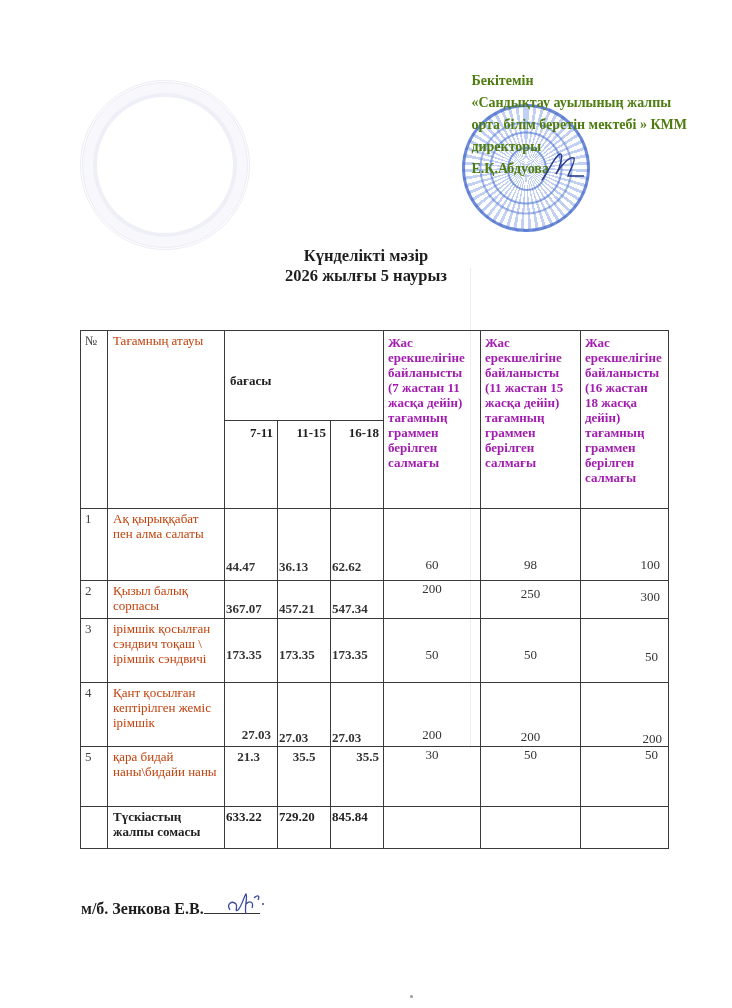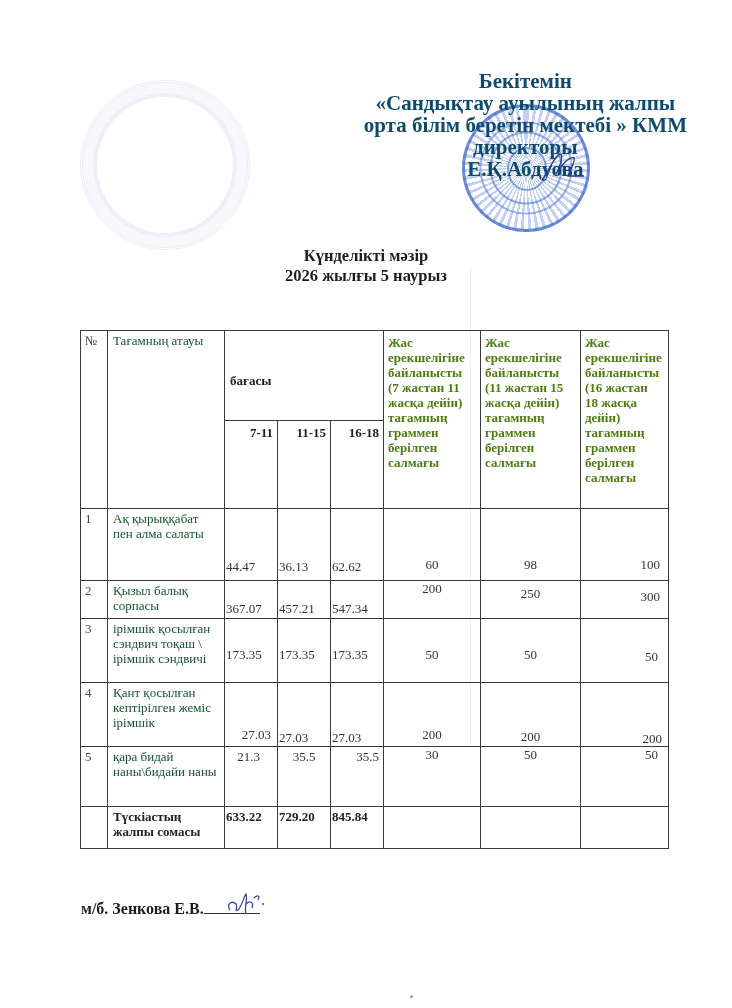--- a/index.html
+++ b/index.html
@@ -2,39 +2,39 @@
 <html><head>
 <meta charset="utf-8">
 <style>
   * { box-sizing: border-box; margin: 0; padding: 0; }
   html, body { width: 732px; height: 1008px; background: #ffffff; overflow: hidden; }
   body { position: relative; font-family: "Liberation Serif", "DejaVu Serif", serif; color: #1e1e1e; }
   .ghost-stamp { position: absolute; left: 80px; top: 80px; width: 170px; height: 170px; border-radius: 50%;
     border: 3px double #ececf6; box-shadow: inset 0 0 0 10px #f7f7fc, inset 0 0 0 14px #efeff8; }
   .ghost-table { position: absolute; left: 470px; top: 268px; width: 200px; height: 480px; border-left: 1px solid #eeeeee; }
 
-  .approve { position: absolute; right: 45px; top: 70px; text-align: center; font-weight: bold; font-size: 21px; line-height: 22px; color: #0c4a6e; z-index: 2; }
+  .approve { position: absolute; right: 45px; top: 70px; text-align: left; font-weight: bold; font-size: 14px; line-height: 22px; color: #4d7c0f; z-index: 2; }
   .stamp { position: absolute; left: 462px; top: 104px; width: 128px; height: 128px; border-radius: 50%; z-index: 1;
     border: 3px solid rgba(60,100,200,0.75);
     background:
       radial-gradient(circle, rgba(255,255,255,0) 0 34px, rgba(70,110,210,0.6) 35px 36px, rgba(255,255,255,0) 37px 44px, rgba(70,110,210,0.5) 45px 46px, rgba(255,255,255,0) 47px),
       repeating-conic-gradient(rgba(80,120,220,0.35) 0 3deg, rgba(255,255,255,0) 3deg 7deg);
   }
   .stamp-emblem { position: absolute; left: 42px; top: 40px; width: 40px; height: 44px; border-radius: 50%; border: 2px solid rgba(60,100,200,0.6); }
   .sign-approve { position: absolute; left: 540px; top: 150px; width: 46px; height: 34px; z-index: 3; }
 
   .title { position: absolute; left: 0; right: 0; top: 246px; text-align: center; font-weight: bold; font-size: 16.5px; line-height: 20px; z-index: 2; }
   .title div { }
 
   table.menu { position: absolute; left: 80px; top: 330px; border-collapse: collapse; table-layout: fixed; z-index: 2; }
   table.menu td { border: 1px solid #3a3a3a; vertical-align: top; font-size: 13px; line-height: 15px; }
   .c-no { width: 27px; padding: 2px 4px; color: #444; }
-  .c-name { width: 117px; padding: 2px 5px; color: #14532d; font-size: 13px; }
-  .c-price { width: 53px; padding: 2px 1px; font-size: 13.5px; }
-  .c-w { width: 97px; padding: 2px 5px; font-size: 12.5px; line-height: 14.5px; font-weight: bold; color: #4d7c0f; margin-top: 44px; }
+  .c-name { width: 117px; padding: 2px 5px; color: #c2410c; font-size: 13px; }
+  .c-price { width: 53px; padding: 2px 1px; font-size: 13.5px; font-weight: bold; }
+  .c-w { width: 97px; padding: 2px 5px; font-size: 12.5px; line-height: 14.5px; font-weight: bold; color: #a21caf; margin-top: 44px; }
   .c-w2 { width: 100px; }
   .c-w3 { width: 88px; }
   .hdr-price { font-weight: bold; padding: 42px 5px 0 5px !important; font-size: 13px; }
   .age { font-weight: bold; font-size: 13px; padding: 4px 4px !important; text-align: right; }
   .weight-head { padding: 4px 4px !important; }
   .grams { text-align: center; font-size: 13px; color: #333; }
   .val { font-size: 13.5px; color: #333; }
   .bold { font-weight: bold; color: #222 !important; }
 
   .footer { position: absolute; left: 81px; top: 900px; font-weight: bold; font-size: 16px; z-index: 2; }

